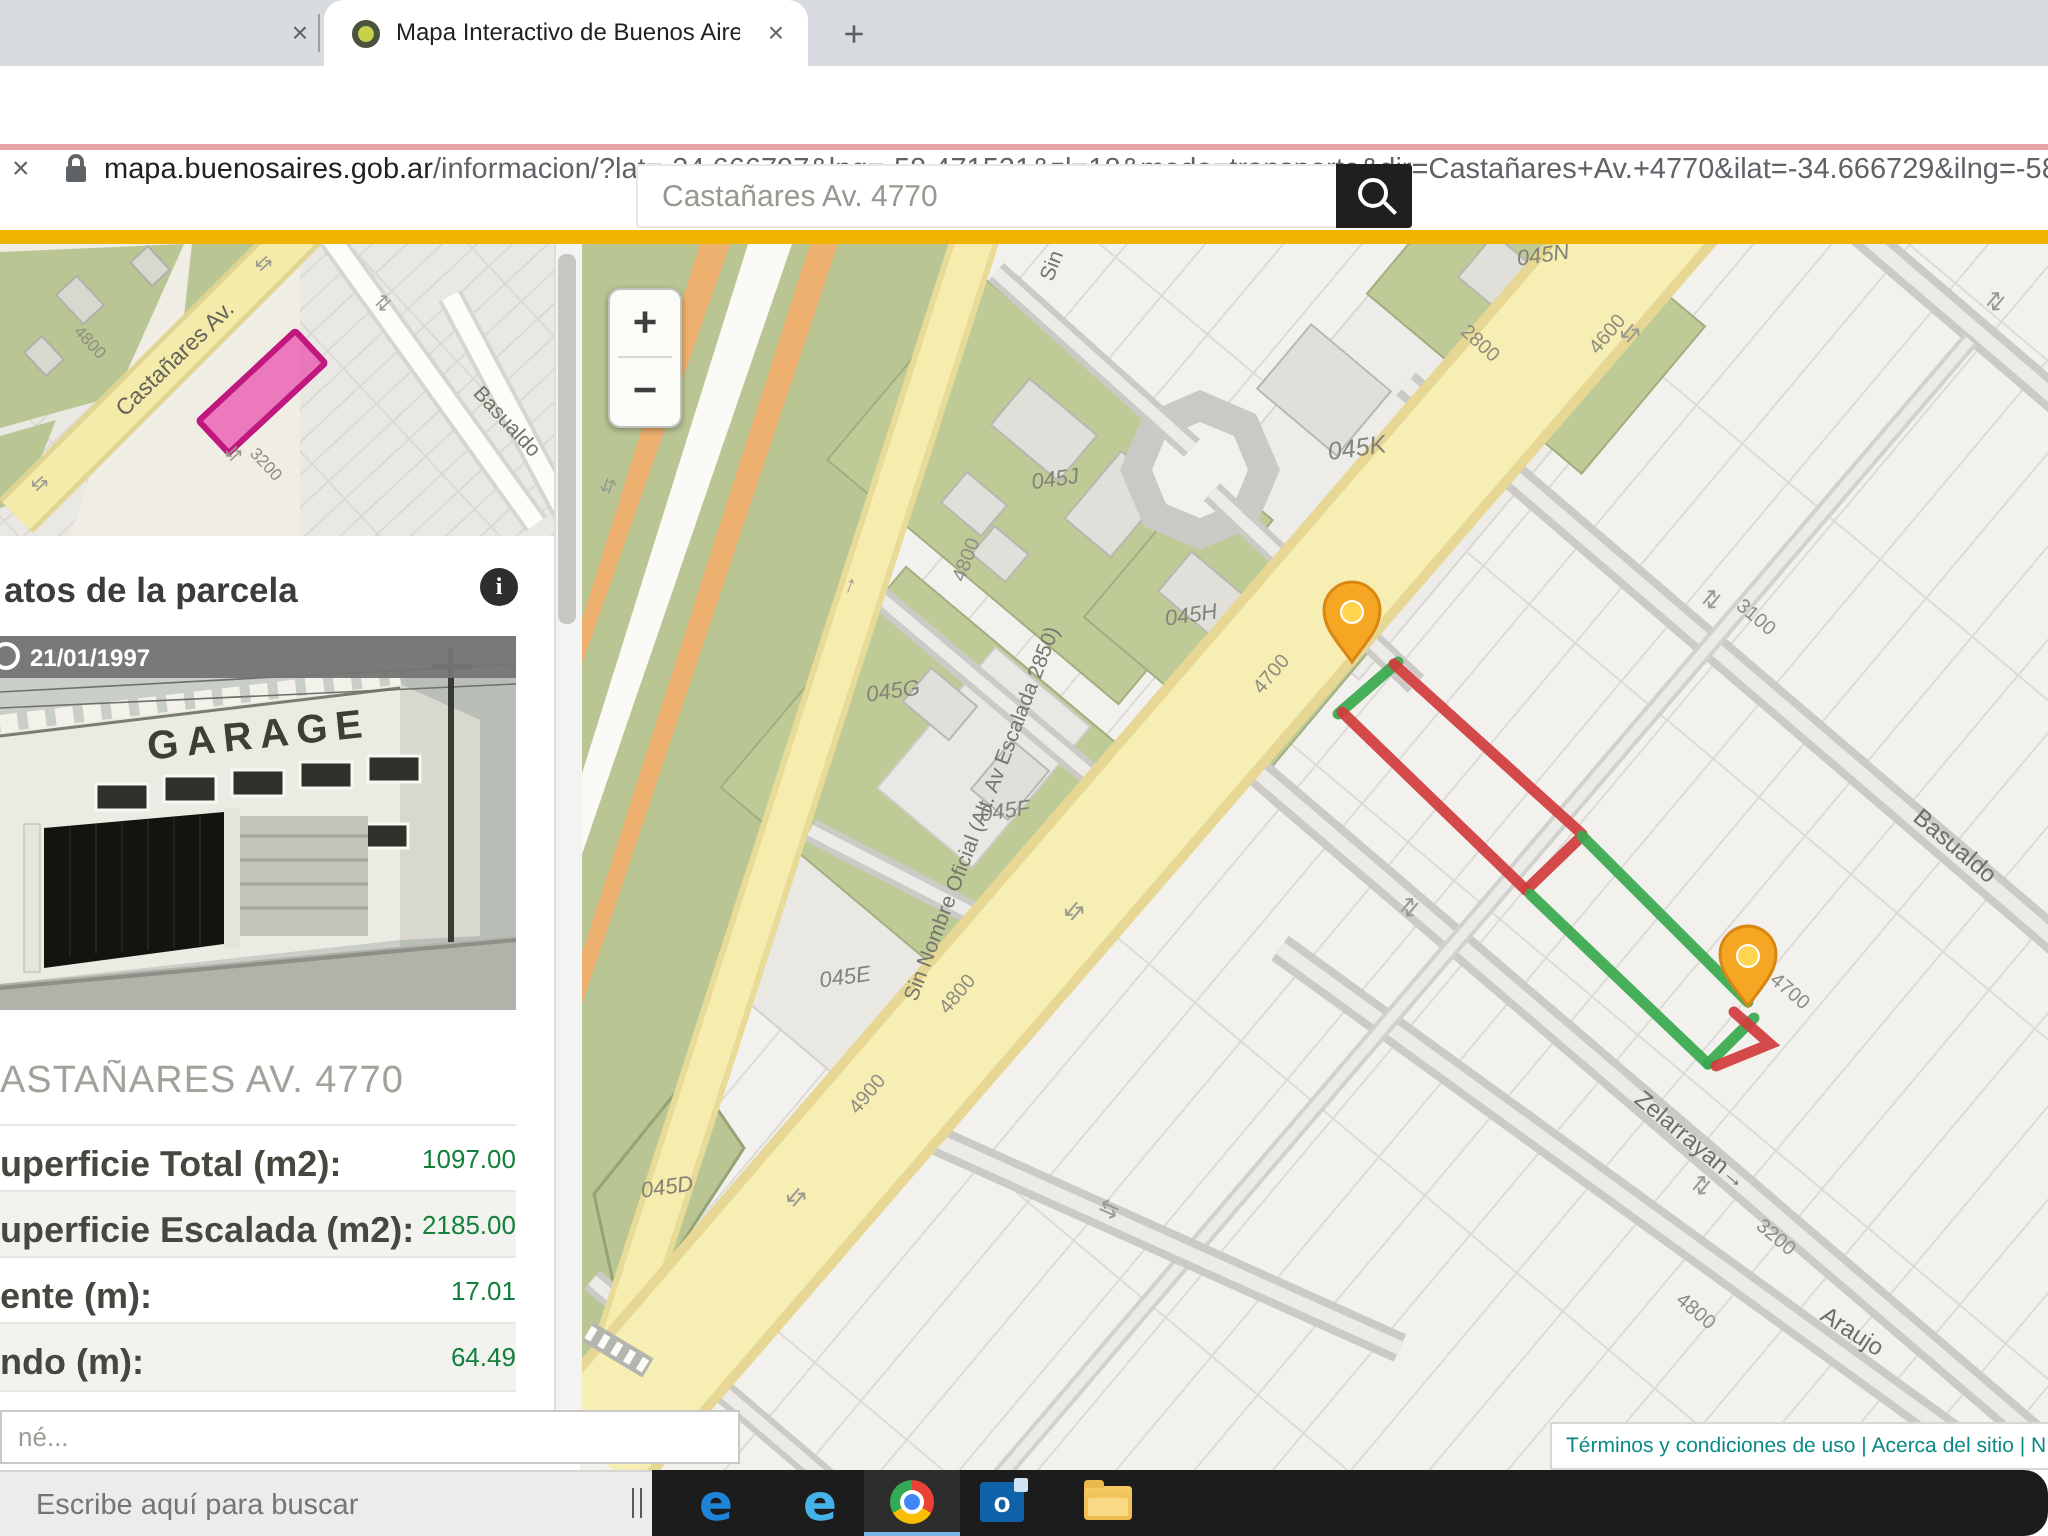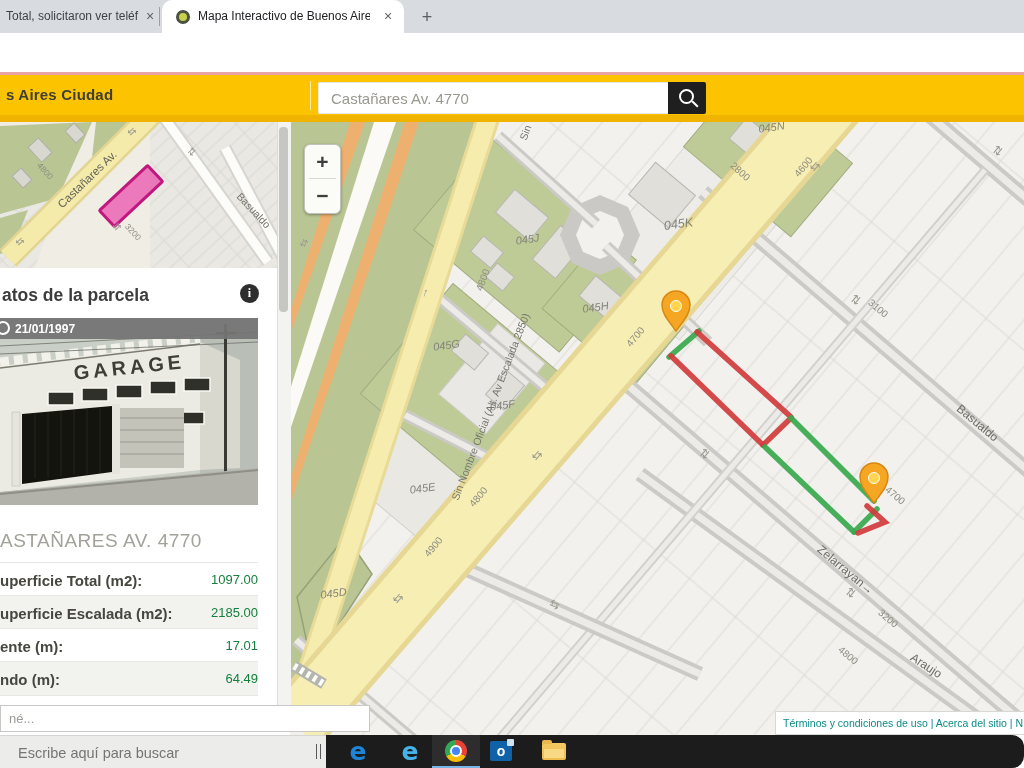--- a/index.html
+++ b/index.html
@@ -35,21 +35,21 @@
   #goldstrip{left:0;top:115px;width:1024px;height:7px;background:#f0b400;}
   
   #sidebar{left:0;top:122px;width:290px;height:613px;background:#ffffff;}
   #sb-scroll{left:277px;top:122px;width:13px;height:590px;background:#f3f3f1;border-left:1px solid #ddddda;}
   #sb-thumb{left:279px;top:127px;width:9px;height:185px;background:#c6c6c3;border-radius:4px;}
   #paneltitle{left:2px;top:285px;font-size:17.5px;font-weight:bold;color:#3c3c3c;}
   #infoicon{left:240px;top:284px;width:19px;height:19px;border-radius:50%;background:#2e2e2e;color:#fff;
     font-family:"Liberation Serif",serif;font-weight:bold;font-size:12px;text-align:center;line-height:19px;cursor:pointer;}
   #sb-address{left:0px;top:530px;width:258px;font-size:19px;color:#a2a29a;letter-spacing:.5px;white-space:nowrap;overflow:hidden;}
   .frow{position:absolute;left:0;width:258px;height:33px;border-top:1px solid #e6e6e3;}
-  .frow .lab{position:absolute;left:0;top:9px;font-size:15px;font-weight:bold;color:#474740;}
+  .frow .lab{position:absolute;left:0;top:9px;font-size:18px;font-weight:bold;color:#474740;}
   .frow .val{position:absolute;right:0;top:9px;font-size:13px;color:#15803d;}
   .frow.alt{background:#f2f2ef;}
   #sb-input{left:0;top:705px;width:360px;height:25px;border:1px solid #c8c8c6;background:#fff;color:#9b9b95;
     font-size:13px;padding:0 0 0 8px;outline:none;z-index:6;font-family:"Liberation Sans",sans-serif;}
   
   #zoomctrl{left:304px;top:144px;width:35px;height:68px;background:#fbfbf8;border:1px solid #c2c2bc;
     border-radius:6px;box-shadow:0 1px 3px rgba(0,0,0,.35);z-index:4;}
   .zbtn{position:absolute;left:0;width:35px;height:33px;font-size:21px;font-weight:bold;color:#3e3e3e;
     text-align:center;line-height:33px;cursor:pointer;}
   #zdiv{position:absolute;left:4px;top:33px;width:27px;height:1px;background:#d8d8d2;}
@@ -92,23 +92,20 @@
   .grn{fill:#bfcb97;stroke:#a3ad80;stroke-width:1;}
   .rr{stroke:#d23c3c;stroke-width:5.5;stroke-linecap:round;fill:none;opacity:.93;}
   .rg{stroke:#3aa94f;stroke-width:5.5;stroke-linecap:round;fill:none;opacity:.93;}
 </style>
 </head>
 <body>
 
 <div id="stage">
 
   <div class="abs" id="tabstrip">
-    <div class="abs tab-inactive">
-      <span>Total, solicitaron ver teléf</span>
-    </div>
     <div class="abs tab-x" style="left:142px;top:8px;">×</div>
     <div class="abs tab-sep"></div>
     <div class="abs tab-active">
       <span class="favicon"></span>
       <span class="tab-title">Mapa Interactivo de Buenos Aire</span>
       <span class="tab-x" style="right:8px;">×</span>
     </div>
     <div class="abs" id="newtab">+</div>
   </div>
 
@@ -117,24 +114,20 @@
     <svg style="position:absolute;left:31px;top:43px;" width="14" height="17">
       <rect x="2" y="7" width="10" height="8" rx="1" fill="#5f6368"></rect>
       <path d="M4 7 V5 a3 3 0 0 1 6 0 V7" fill="none" stroke="#5f6368" stroke-width="2"></path>
     </svg>
     <div style="position:absolute;left:52px;top:44px;width:972px;font-size:14.5px;white-space:nowrap;overflow:hidden;color:#5f6368;" id="urlwrap">
       <span class="dom" style="color:#202124;">mapa.buenosaires.gob.ar</span><span>/informacion/?lat=-34.666797&amp;lng=-58.471521&amp;zl=18&amp;modo=transporte&amp;dir=Castañares+Av.+4770&amp;ilat=-34.666729&amp;ilng=-58</span>
     </div>
   </div>
   <div class="abs" id="accentline"></div>
 
-  <div class="abs" id="siteheader">
-    <div class="abs" id="brand" style="top:11px;">s Aires Ciudad</div>
-    <div class="abs" id="hsep" style="top:6px;"></div>
-  </div>
   <input class="abs" id="hsearch" readonly="" value="Castañares Av. 4770" style="">
   <div class="abs" id="hsearchbtn">
       <span class="mag"></span>
     </div>
   <div class="abs" id="goldstrip"></div>
 
   <svg class="abs" style="left:290px;top:122px;" width="734" height="613" viewBox="290 122 734 613">
     <defs>
       <pattern id="lots" patternUnits="userSpaceOnUse" width="30" height="130" patternTransform="rotate(40)">
         <rect width="30" height="130" fill="#f2f1ed"></rect>

